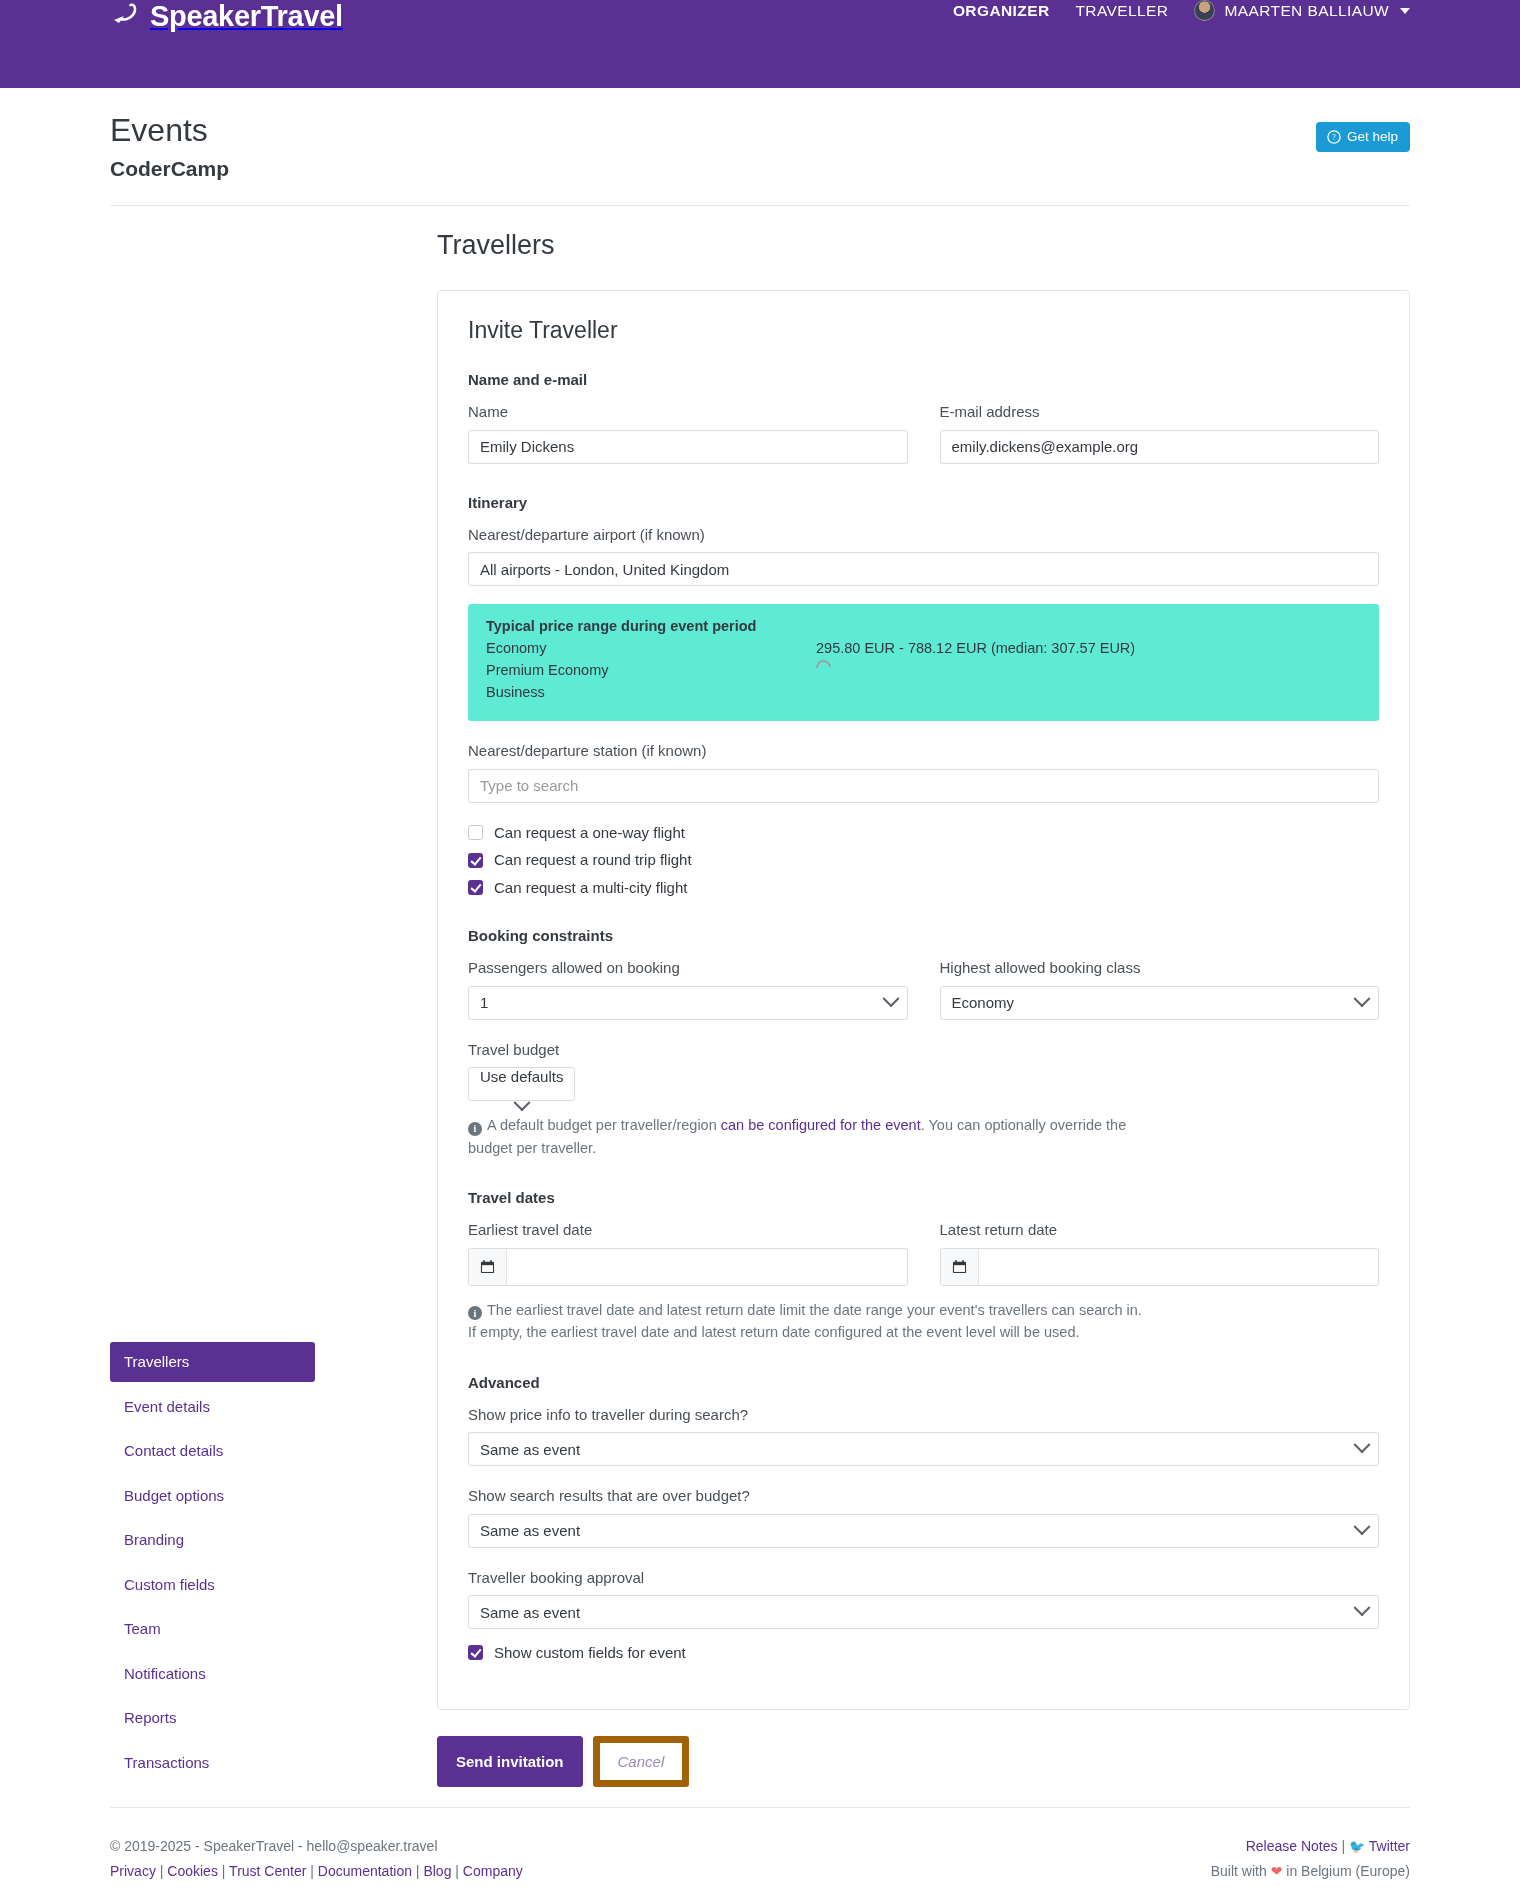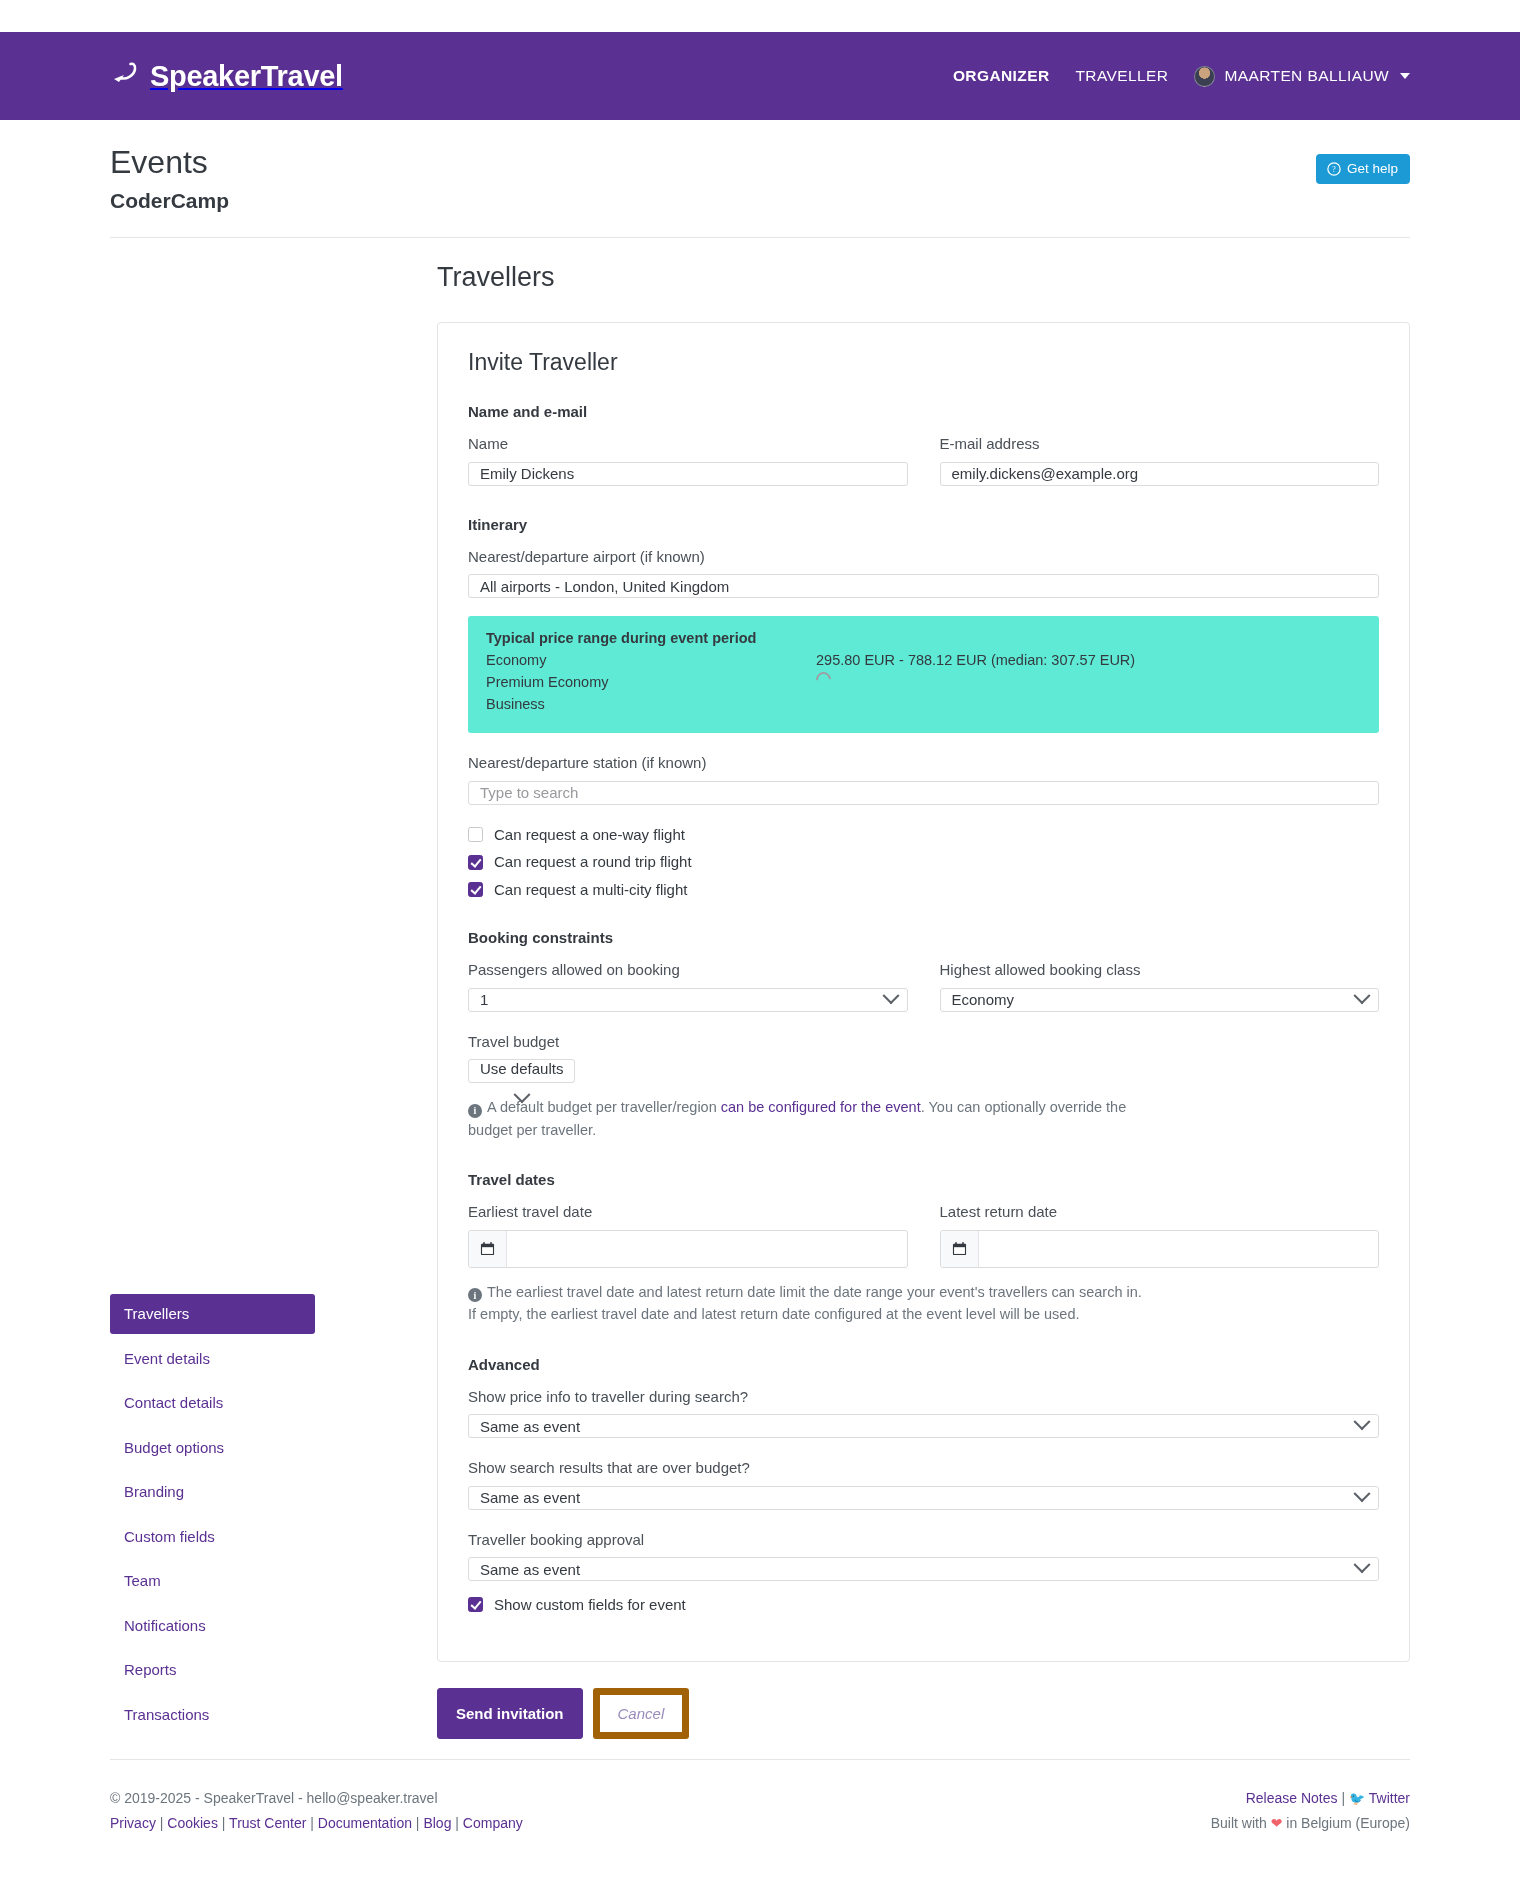--- a/index.html
+++ b/index.html
@@ -8,23 +8,22 @@
     width:1520px; min-height:1897px;
     background:#ffffff;
     font-family:"Liberation Sans", sans-serif;
     color:#343a40;
     -webkit-font-smoothing:antialiased;
   }
 
   
   .navbar {
     height:88px; background:#5a3092;
-    display:flex; align-items:center;
+    display:flex; align-items:flex-start;
     padding:0 110px 0 110px;
-    margin-top:32px;
   }
   .brand { display:flex; align-items:center; gap:6px; }
   .brand-logo { width:34px; height:30px; display:block; }
   .brand-text {
     color:#fff; font-size:29px; font-weight:bold; letter-spacing:-0.3px;
     white-space:nowrap;
   }
   .nav-right { margin-left:auto; display:flex; align-items:center; gap:26px; }
   .nav-link {
     color:#fff; font-size:15.5px; letter-spacing:0.4px; text-decoration:none;
@@ -76,21 +75,21 @@
 
   .sec-head { font-size:15px; font-weight:bold; color:#343a40; margin:0 0 14px 0; }
   .sec-head.spaced { margin-top:30px; }
 
   .fld-label { font-size:15px; color:#495057; margin-bottom:8px; display:block; line-height:1.3; }
 
   .row2 { display:flex; gap:32px; }
   .row2 > div { flex:1 1 0; min-width:0; }
 
   input.txt, .selectbox {
-    width:100%; height:24px; border:1px solid #dcdcdf; border-radius:3px;
+    width:100%; height:34px; border:1px solid #dcdcdf; border-radius:3px;
     background:#fff; font-size:15px; color:#343a40; padding:0 11px;
     font-family:inherit; outline:none;
   }
   input.txt::placeholder { color:#9a9a9e; }
 
   .selectbox {
     display:flex; align-items:center; justify-content:space-between;
     cursor:pointer; padding-right:10px;
   }
   .selectbox.auto { width:auto; display:inline-flex; gap:16px; padding:0 11px;flex-direction:column; }

